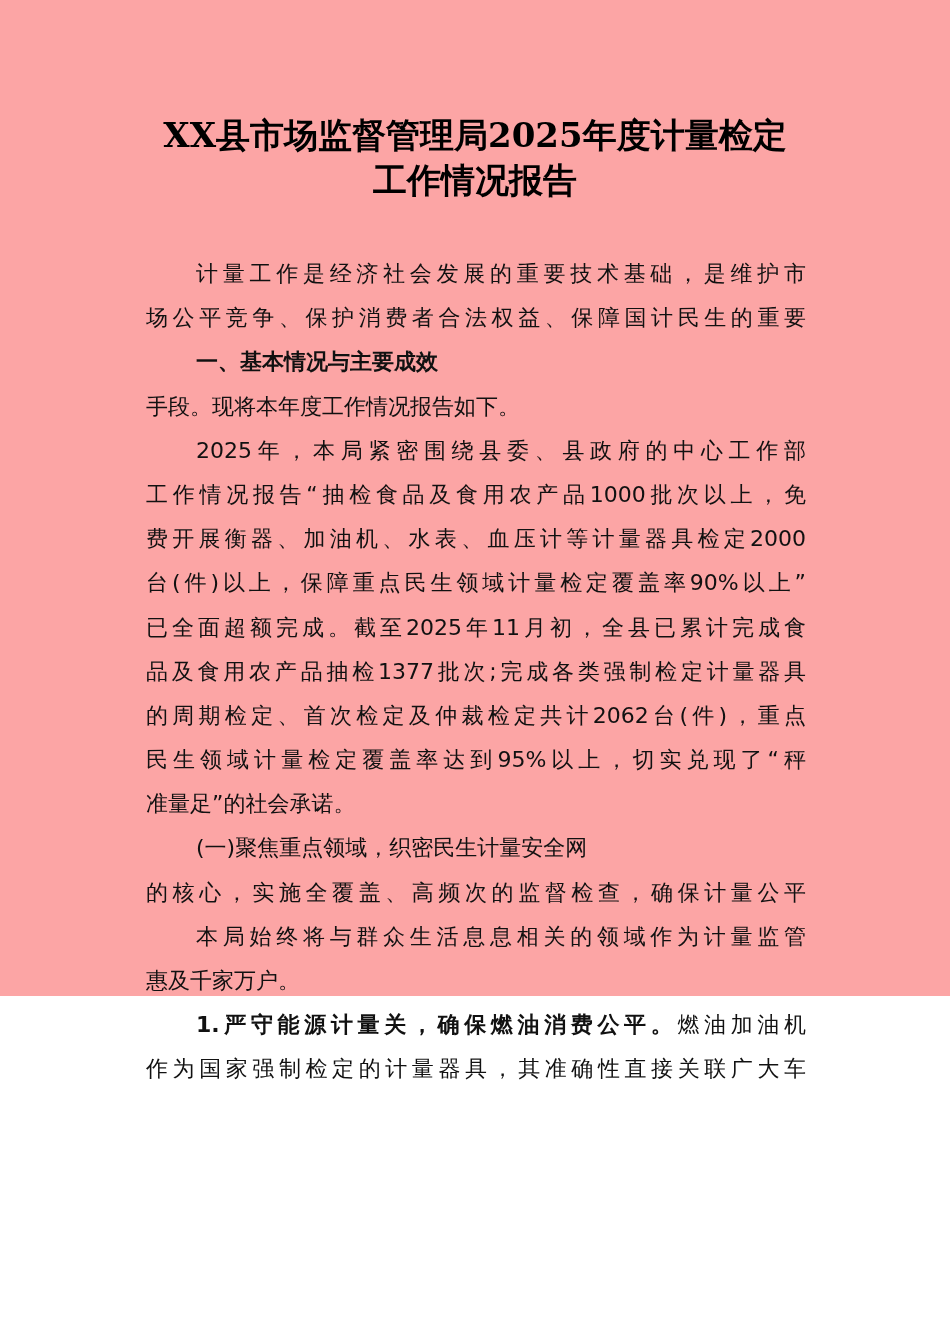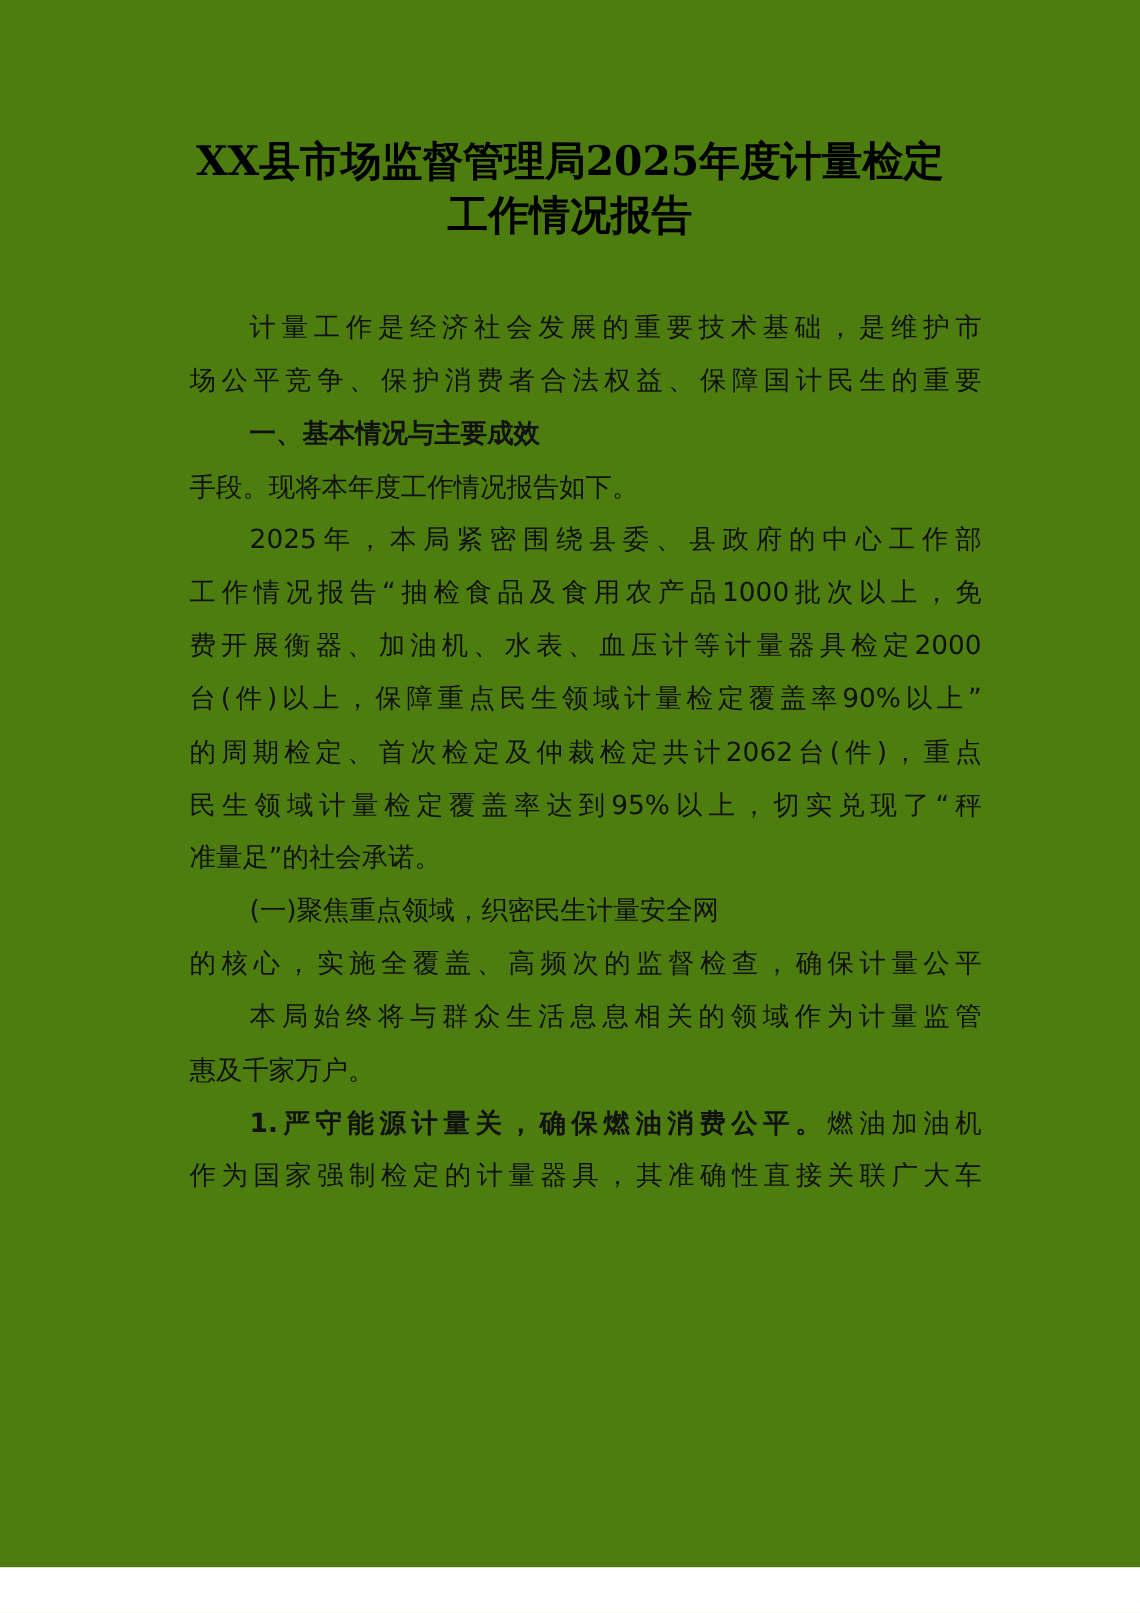--- a/index.html
+++ b/index.html
@@ -1,26 +1,26 @@
 <!DOCTYPE html>
 <html><head>
 <meta charset="utf-8">
 <style>
   html, body { margin: 0; padding: 0; background: #ffffff; }
   body { width: 950px; height: 1344px; position: relative; overflow: hidden; }
-  .page { position: absolute; left: 0; top: 0; width: 950px; height: 1306px; background: #4d7c0f; }
+  .page { position: absolute; left: 0; top: 0; width: 950px; height: 996px; background: #fca5a5; }
   .title {
     position: absolute; left: 140px; width: 670px; top: 113px;
     text-align: center;
     font-family: "DejaVu Serif", "Liberation Serif", serif;
     font-weight: bold; font-size: 34px; line-height: 45px; color: #000;
     letter-spacing: 0px;
   }
   .body {
-    position: absolute; left: 158px; width: 660px; top: 252px;
+    position: absolute; left: 146px; width: 660px; top: 252px;
     font-family: "DejaVu Sans", "Liberation Sans", sans-serif;
     font-size: 22px; line-height: 44.2px; color: #111;
     text-align: justify; text-justify: inter-character;
   }
   .line { display: block; height: 44.2px; white-space: nowrap; text-align-last: justify; text-align: justify; overflow: hidden; }
   .line.last { text-align-last: left; }
   .indent { padding-left: 50px; }
   .heading { font-family: "DejaVu Sans", "Liberation Sans", sans-serif; font-weight: bold; text-align-last: left; }
   .sub-heading { text-align-last: left; }
   .bold { font-weight: bold; }
@@ -40,20 +40,22 @@
     <span class="line indent">计量工作是经济社会发展的重要技术基础，是维护市</span>
     <span class="line">场公平竞争、保护消费者合法权益、保障国计民生的重要</span>
     <span class="line indent heading">一、基本情况与主要成效</span>
 
     <span class="line last">手段。现将本年度工作情况报告如下。</span>
 
     <span class="line indent">2025年，本局紧密围绕县委、县政府的中心工作部</span>
     <span class="line">工作情况报告“抽检食品及食用农产品1000批次以上，免</span>
     <span class="line">费开展衡器、加油机、水表、血压计等计量器具检定2000</span>
     <span class="line">台(件)以上，保障重点民生领域计量检定覆盖率90%以上”</span>
+    <span class="line">已全面超额完成。截至2025年11月初，全县已累计完成食</span>
+    <span class="line">品及食用农产品抽检1377批次;完成各类强制检定计量器具</span>
     <span class="line">的周期检定、首次检定及仲裁检定共计2062台(件)，重点</span>
     <span class="line">民生领域计量检定覆盖率达到95%以上，切实兑现了“秤</span>
     <span class="line last">准量足”的社会承诺。</span>
 
     <span class="line indent sub-heading">(一)聚焦重点领域，织密民生计量安全网</span>
 
     <span class="line">的核心，实施全覆盖、高频次的监督检查，确保计量公平</span>
     <span class="line indent">本局始终将与群众生活息息相关的领域作为计量监管</span>
     <span class="line last">惠及千家万户。</span>
 

